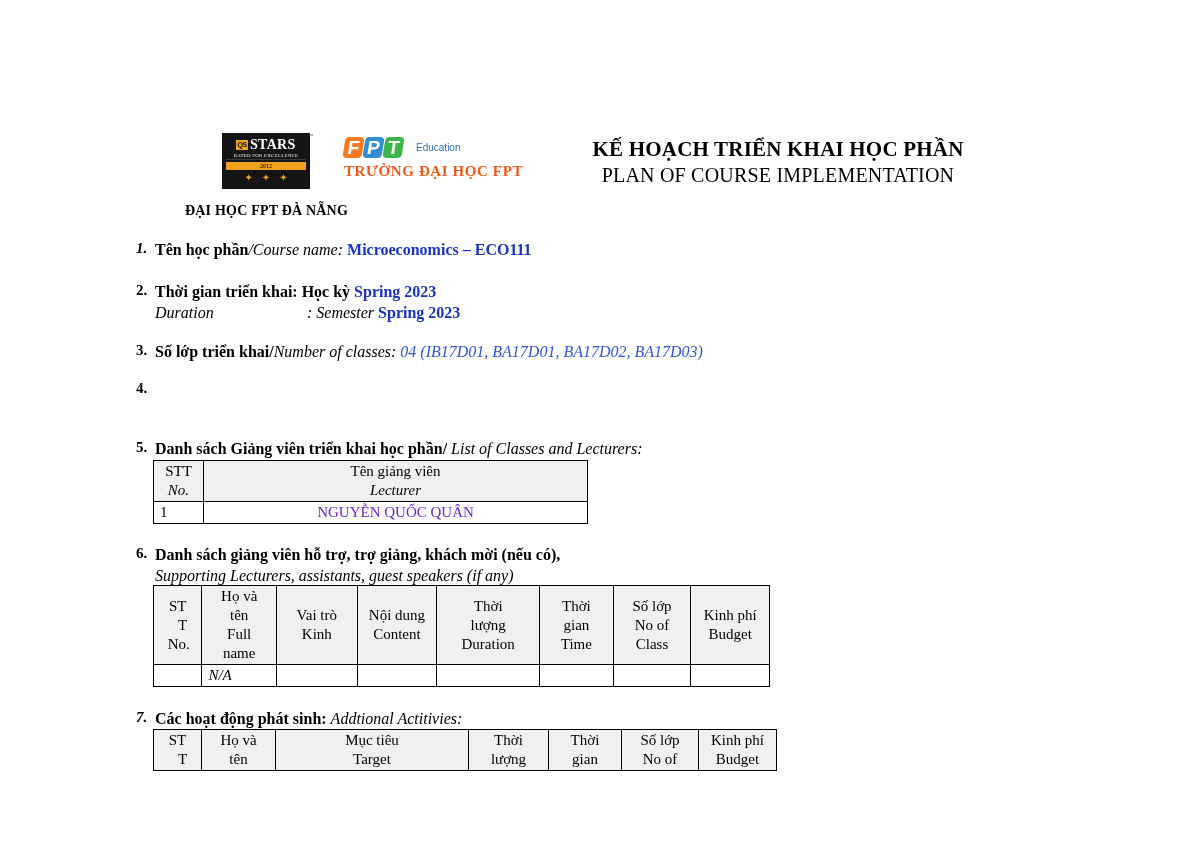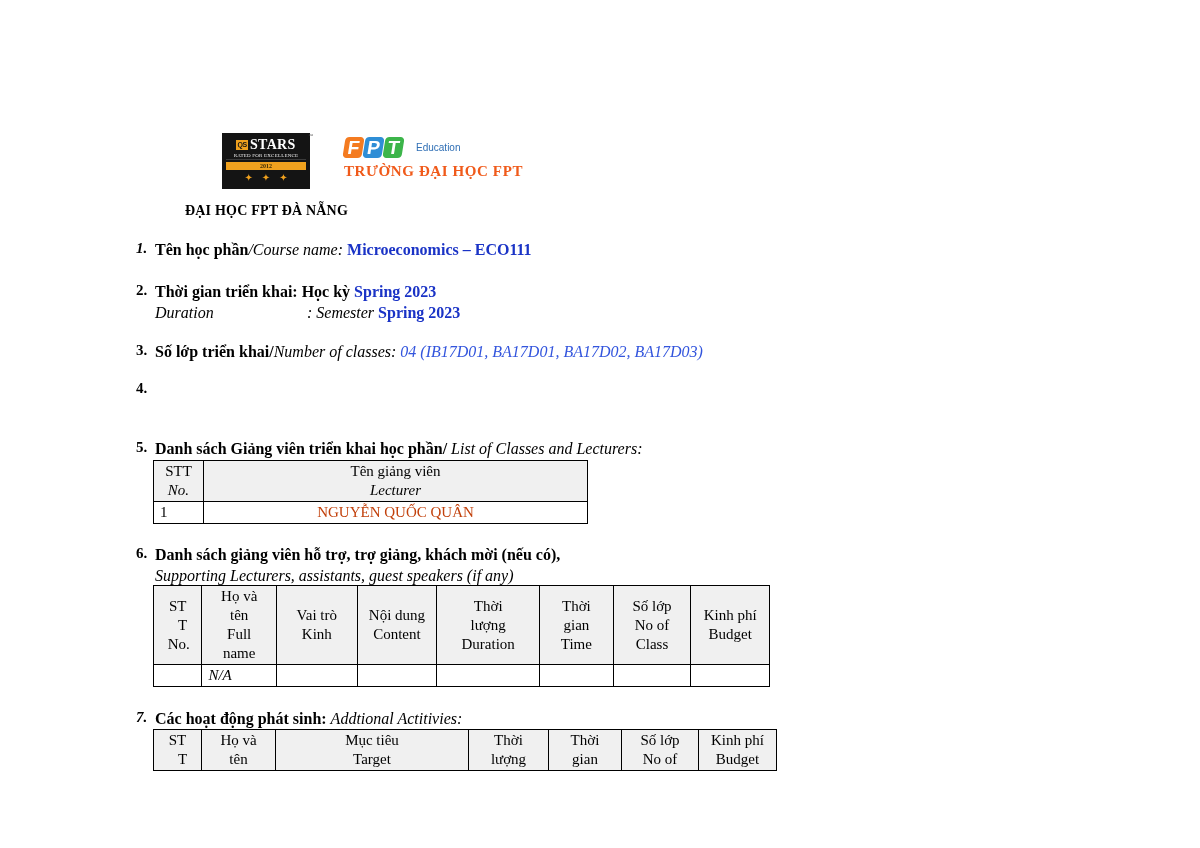--- a/index.html
+++ b/index.html
@@ -244,21 +244,21 @@
     border: 1px solid #000000;
     padding: 1px 2px;
     vertical-align: middle;
     text-align: center;
     font-weight: normal;
     line-height: 19px;
   }
   table.doc thead td, table.doc thead th {
     background: #f0f0f0;
   }
-  .cell-blue { color: #c2410c; font-family: Liberation Serif, serif; }
+  .cell-blue { color: #6d28d9; font-family: Liberation Serif, serif; }
   .cell-i { font-style: italic; }
 
   
   .t5-wrap { position: absolute; left: 153px; top: 0; }
   table.t5 { width: 435px; }
   table.t5 .c1 { width: 50px; }
 
   
   .t6-wrap { position: absolute; left: 153px; top: 0; }
   table.t6 { width: 617px; }
@@ -320,20 +320,24 @@
             <span class="fpt-letter fpt-p">P</span>
             <span class="fpt-letter fpt-t">T</span>
           </span>
           <span class="fpt-edu">Education</span>
         </div>
         <div class="fpt-uni">TRƯỜNG ĐẠI HỌC FPT</div>
       </div>
 
     </div>
 
+    <div class="title-block">
+      <div class="title-vn">KẾ HOẠCH TRIỂN KHAI HỌC PHẦN</div>
+      <div class="title-en">PLAN OF COURSE IMPLEMENTATION</div>
+    </div>
 
     <div class="campus">ĐẠI HỌC FPT ĐÀ NẴNG</div>
   </div>
 
   <div class="content">
 
     <div class="item" style="position:absolute; left:0; top:8px;">
       <span class="item-num italic">1.</span>
       <div class="line">
         <span class="b">Tên học phần</span><span class="i">/</span><span class="i">Course name:</span>

